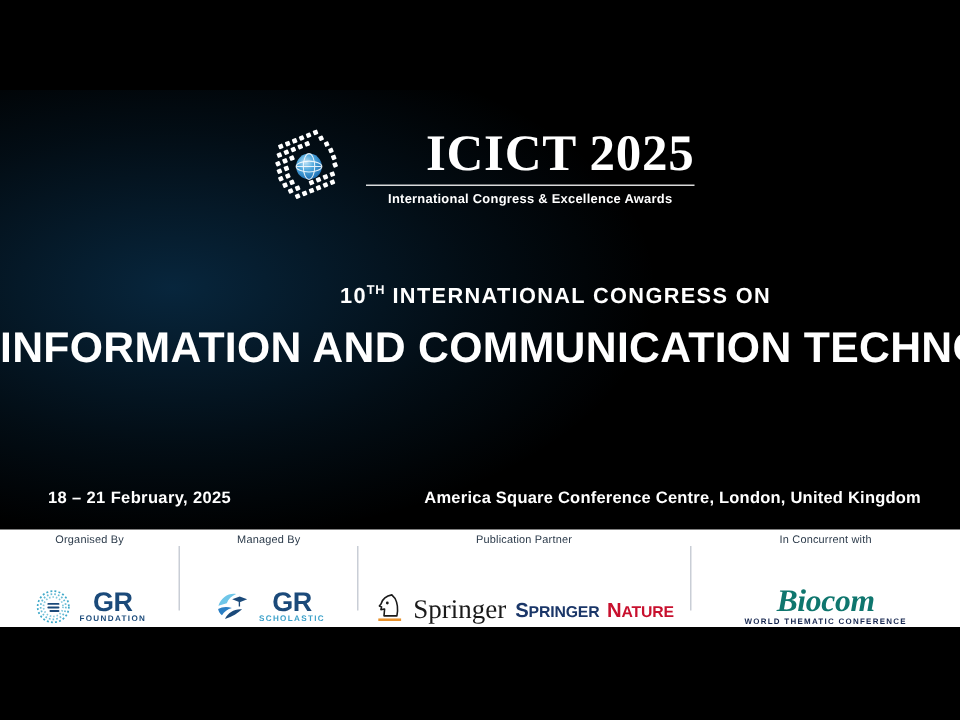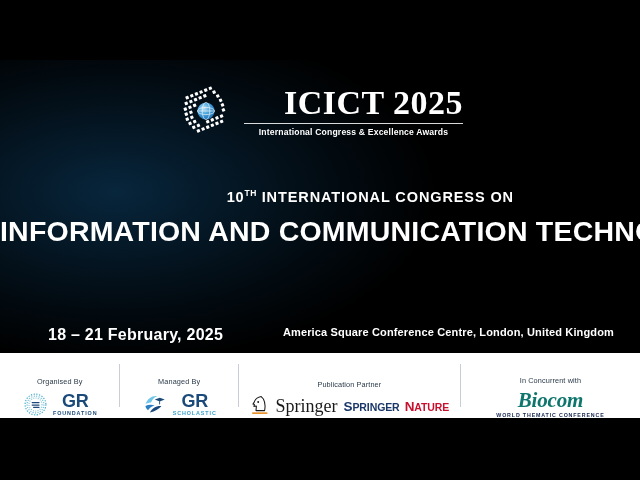--- a/index.html
+++ b/index.html
@@ -144,26 +144,25 @@
     left: 0;
     top: 266px;
     width: 640px;
     height: 20px;
     z-index: 2;
   }
   .meta-date {
     position: absolute;
     left: 32px;
     top: 0;
-    font-size: 16px;
+    font-size: 11px;
     font-weight: bold;
     letter-spacing: 0.25px;
     color: #ffffff;
     white-space: nowrap;
-    margin-left: 16px;
   }
   .meta-venue {
     position: absolute;
     right: 26px;
     top: 0;
     font-size: 11px;
     font-weight: bold;
     letter-spacing: 0.15px;
     color: #ffffff;
     white-space: nowrap;
@@ -179,22 +178,22 @@
     background: #ffffff;
     display: flex;
     align-items: stretch;
     z-index: 3;
   }
   .fcell {
     position: relative;
     display: flex;
     flex-direction: column;
     align-items: center;
-    justify-content: flex-end;
-    padding-top: 14px;
+    justify-content: space-between;
+    padding-top: 2px;
   }
   .fcell-organised { width: 120px; }
   .fcell-managed   { width: 118px; }
   .fcell-pub       { width: 222px; }
   .fcell-concurrent{ width: 180px; }
   .divider {
     width: 1px;
     margin: 11px 0;
     background: #c9ced6;
     flex: none;

